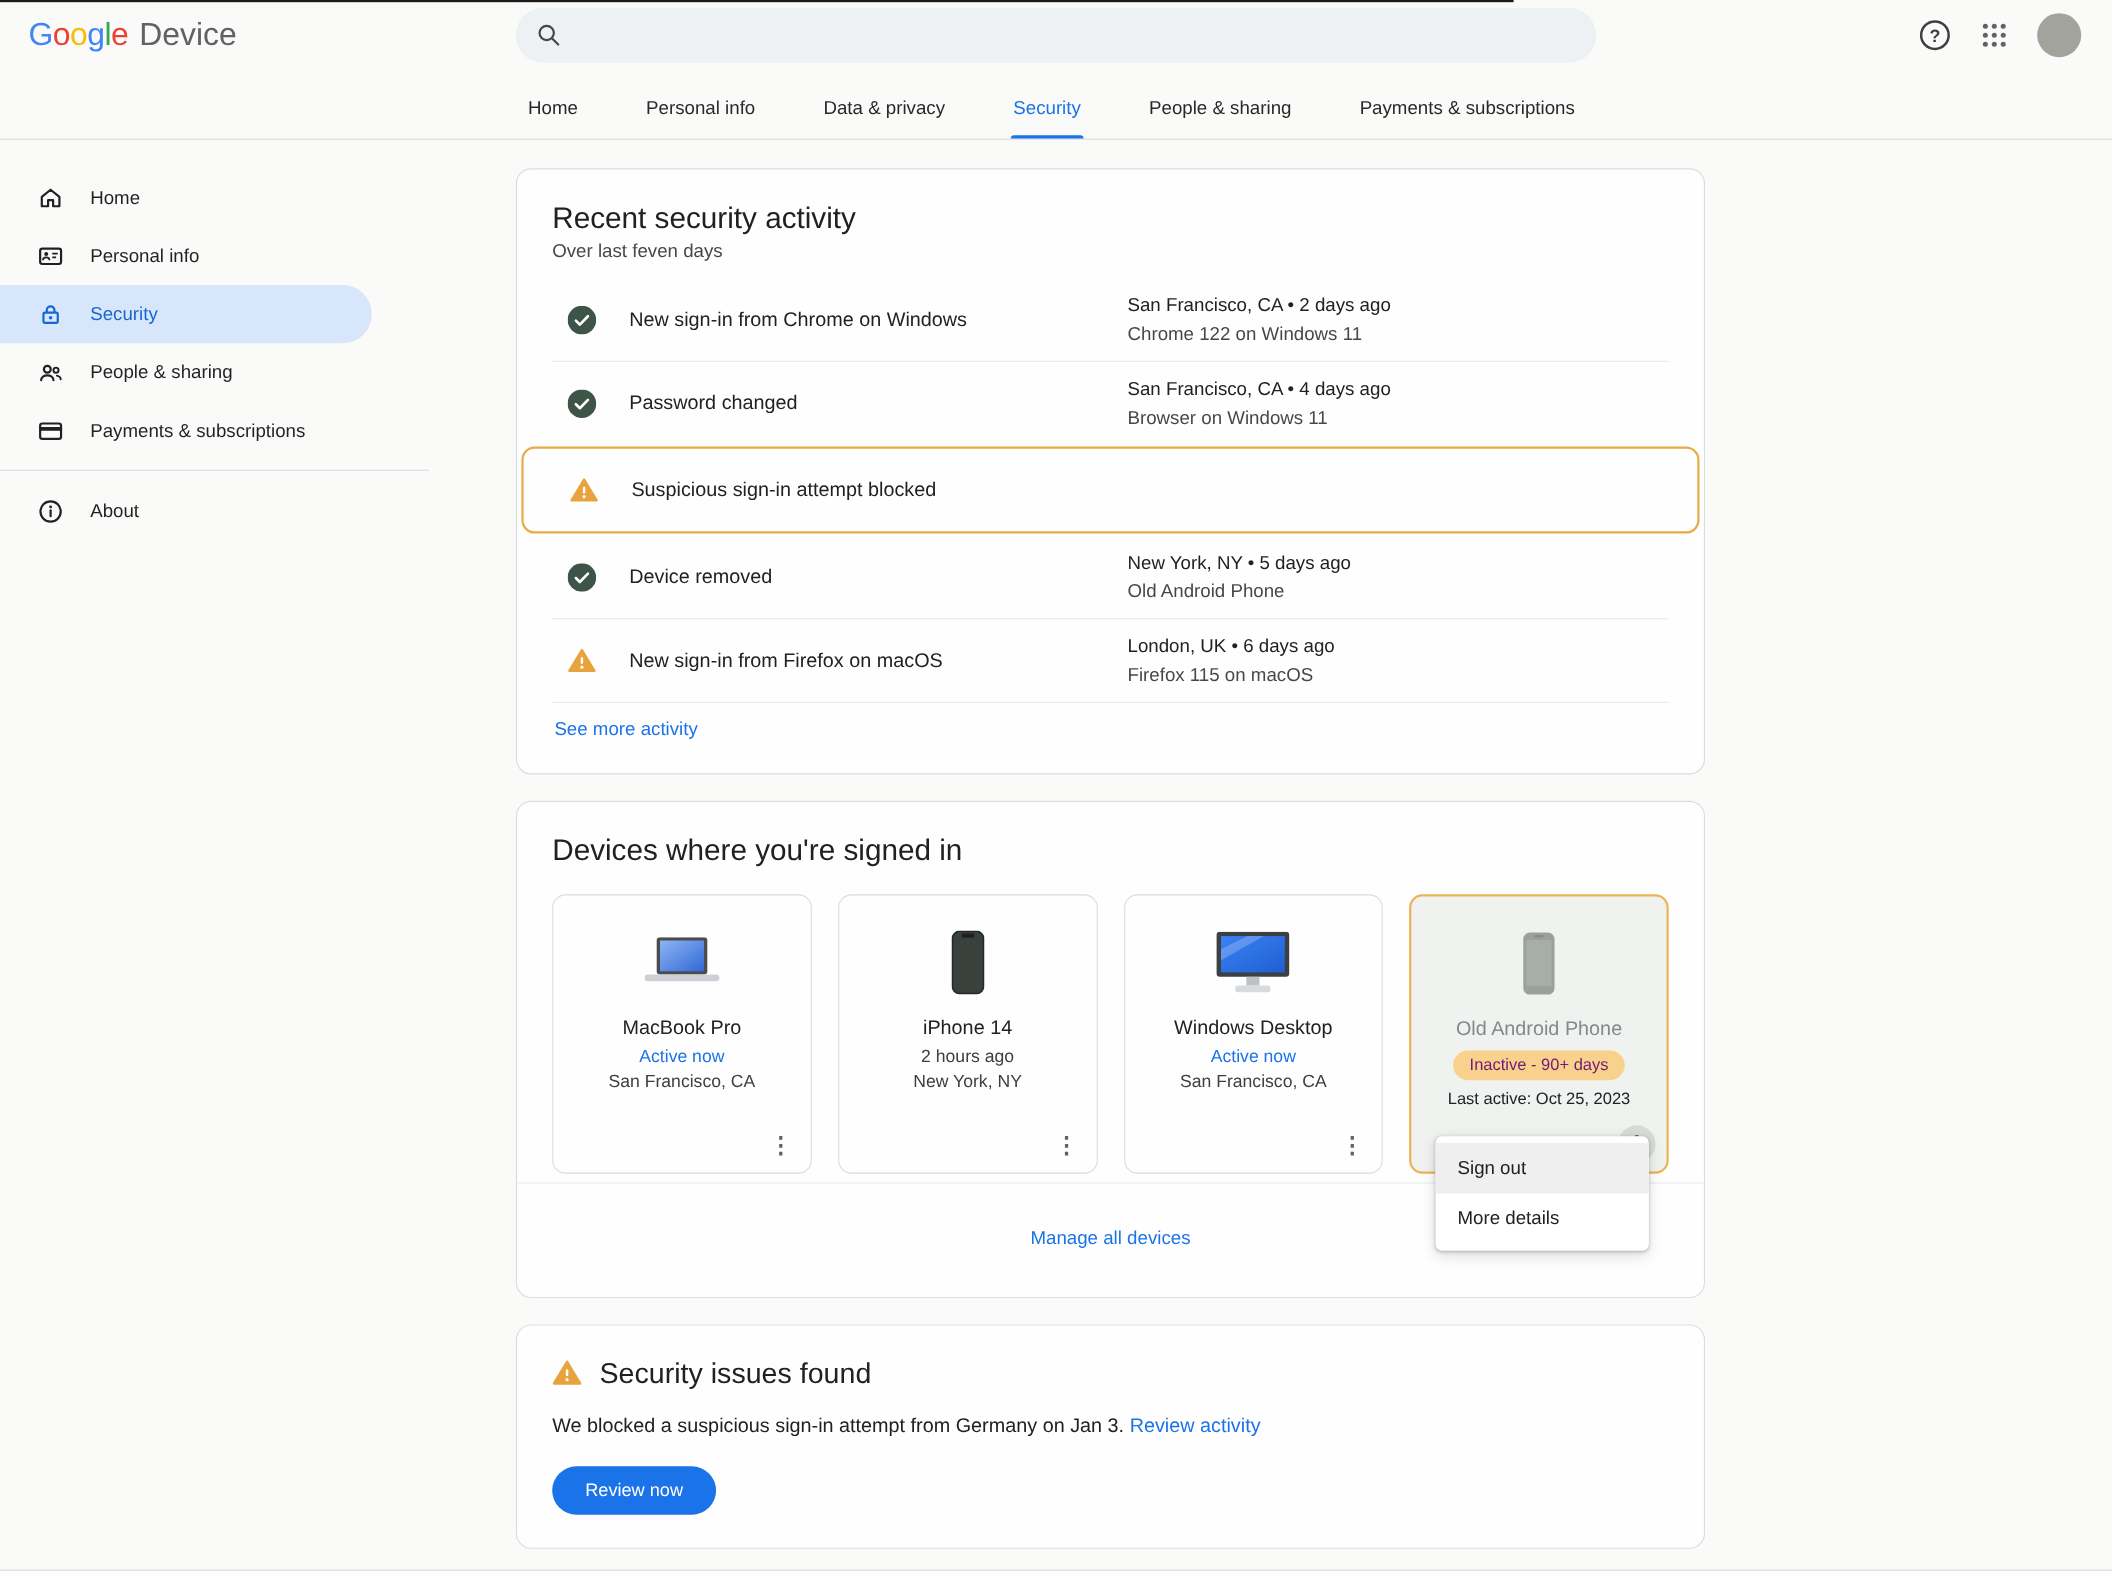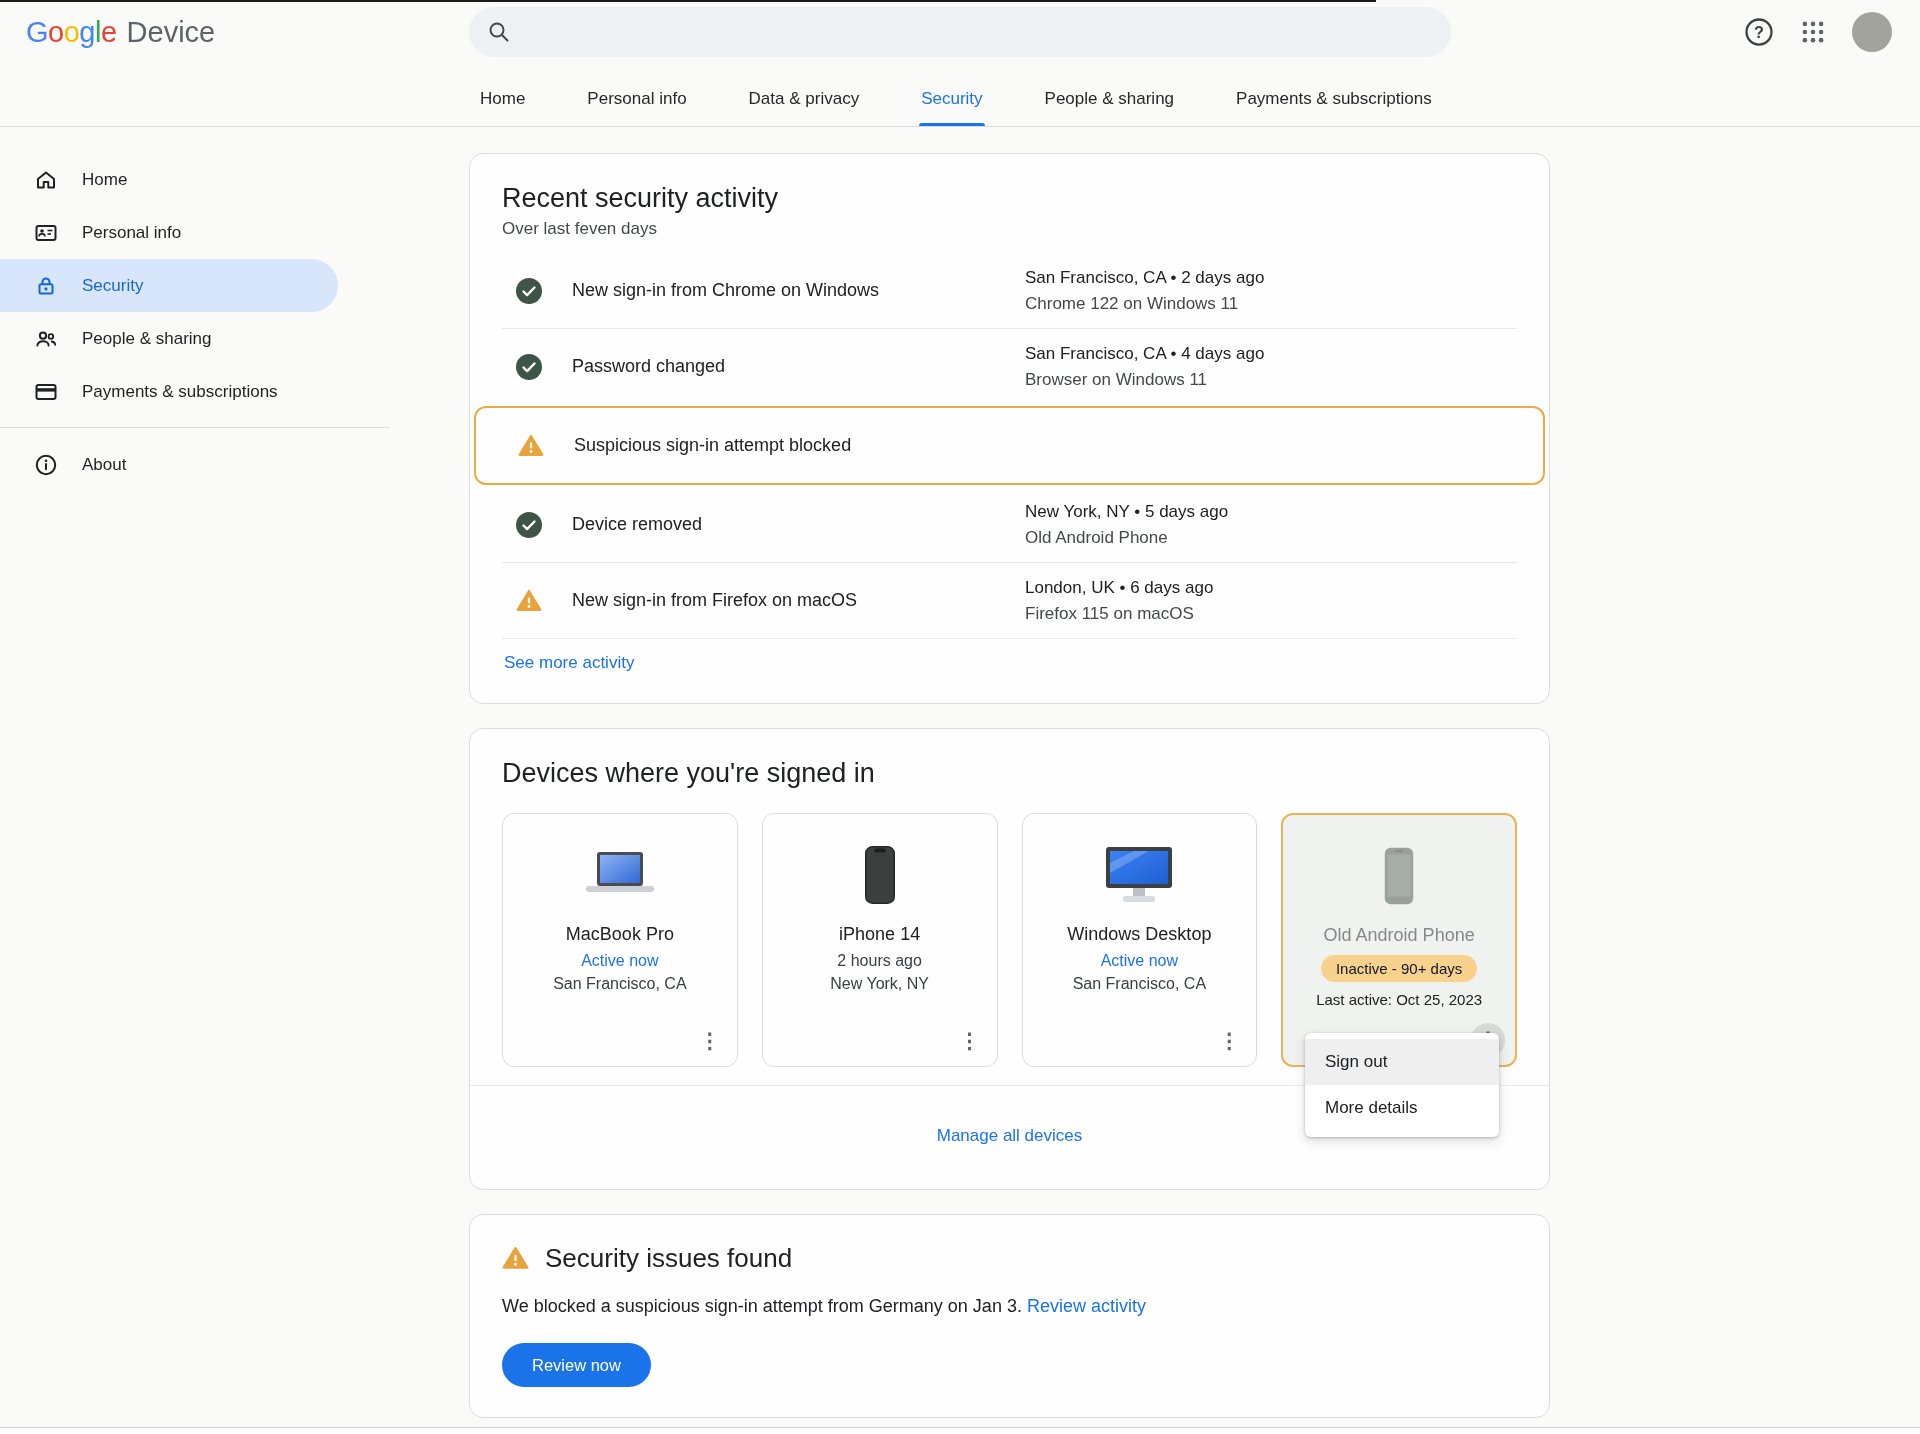--- a/index.html
+++ b/index.html
@@ -62,28 +62,28 @@
   .devices-card { padding-bottom:4px; }
   .device-grid { display:flex; gap:24px; margin-top:24px; }
   .device-card { width:236px; height:254px; border:1px solid #dadce0; border-radius:12px; position:relative; display:flex; flex-direction:column; align-items:center; padding-top:30px; background:#fffefe; }
   .device-icon { height:62px; display:flex; align-items:center; }
   .device-name { margin-top:18px; font-size:18px; font-weight:500; color:#202124; }
   .device-status { margin-top:7px; font-size:16px; color:#3c4043; }
   .device-status.active { color:#1a73e8; font-weight:500; }
   .device-location { margin-top:5px; font-size:16px; color:#3c4043; }
   .device-card.inactive { background:#f0f2ef; border:2px solid #ecb257; }
   .device-name.muted { color:#84898c; }
-  .inactive-badge { margin-top:9px; background:#f8d28c; border-radius:15px; padding:5px 15px; font-size:15px; color:#0f172a; }
+  .inactive-badge { margin-top:9px; background:#f8d28c; border-radius:15px; padding:5px 15px; font-size:15px; color:#701a75; }
   .last-active { margin-top:9px; font-size:15px; color:#202124; }
 
   .dots-btn { position:absolute; right:10px; bottom:8px; width:34px; height:34px; border-radius:50%; display:flex; align-items:center; justify-content:center; cursor:pointer; }
   .dots-btn.pressed { background:#d8dbd7; }
   .dots-glyph::before { content:"\22EE"; font-size:21px; font-weight:700; color:#5f6368; }
 
-  .devices-footer { margin:18px -32px 0; border-top:1px solid #e6e8ea; height:100px; display:flex; align-items:center; justify-content:center; }
+  .devices-footer { margin:8px -32px 0; border-top:1px solid #e6e8ea; height:100px; display:flex; align-items:center; justify-content:center; }
   .manage-link { font-size:17px; font-weight:500; color:#1a73e8; cursor:pointer; }
 
   .device-menu { position:absolute; left:835px; top:304px; width:194px; background:#ffffff; border-radius:6px; padding:6px 0; box-shadow:0 1px 3px rgba(60,64,67,.3), 0 4px 12px rgba(60,64,67,.18); z-index:6; }
   .menu-item { height:46px; display:flex; align-items:center; padding:0 20px; font-size:17px; color:#202124; cursor:pointer; }
   .menu-item.hovered { background:#eeefee; }
 
   
   .issues-header { display:flex; align-items:center; gap:16px; }
   .issues-title { font-size:26px; font-weight:400; color:#202124; }
   .issues-body { margin-top:22px; font-size:18px; color:#202124; }

